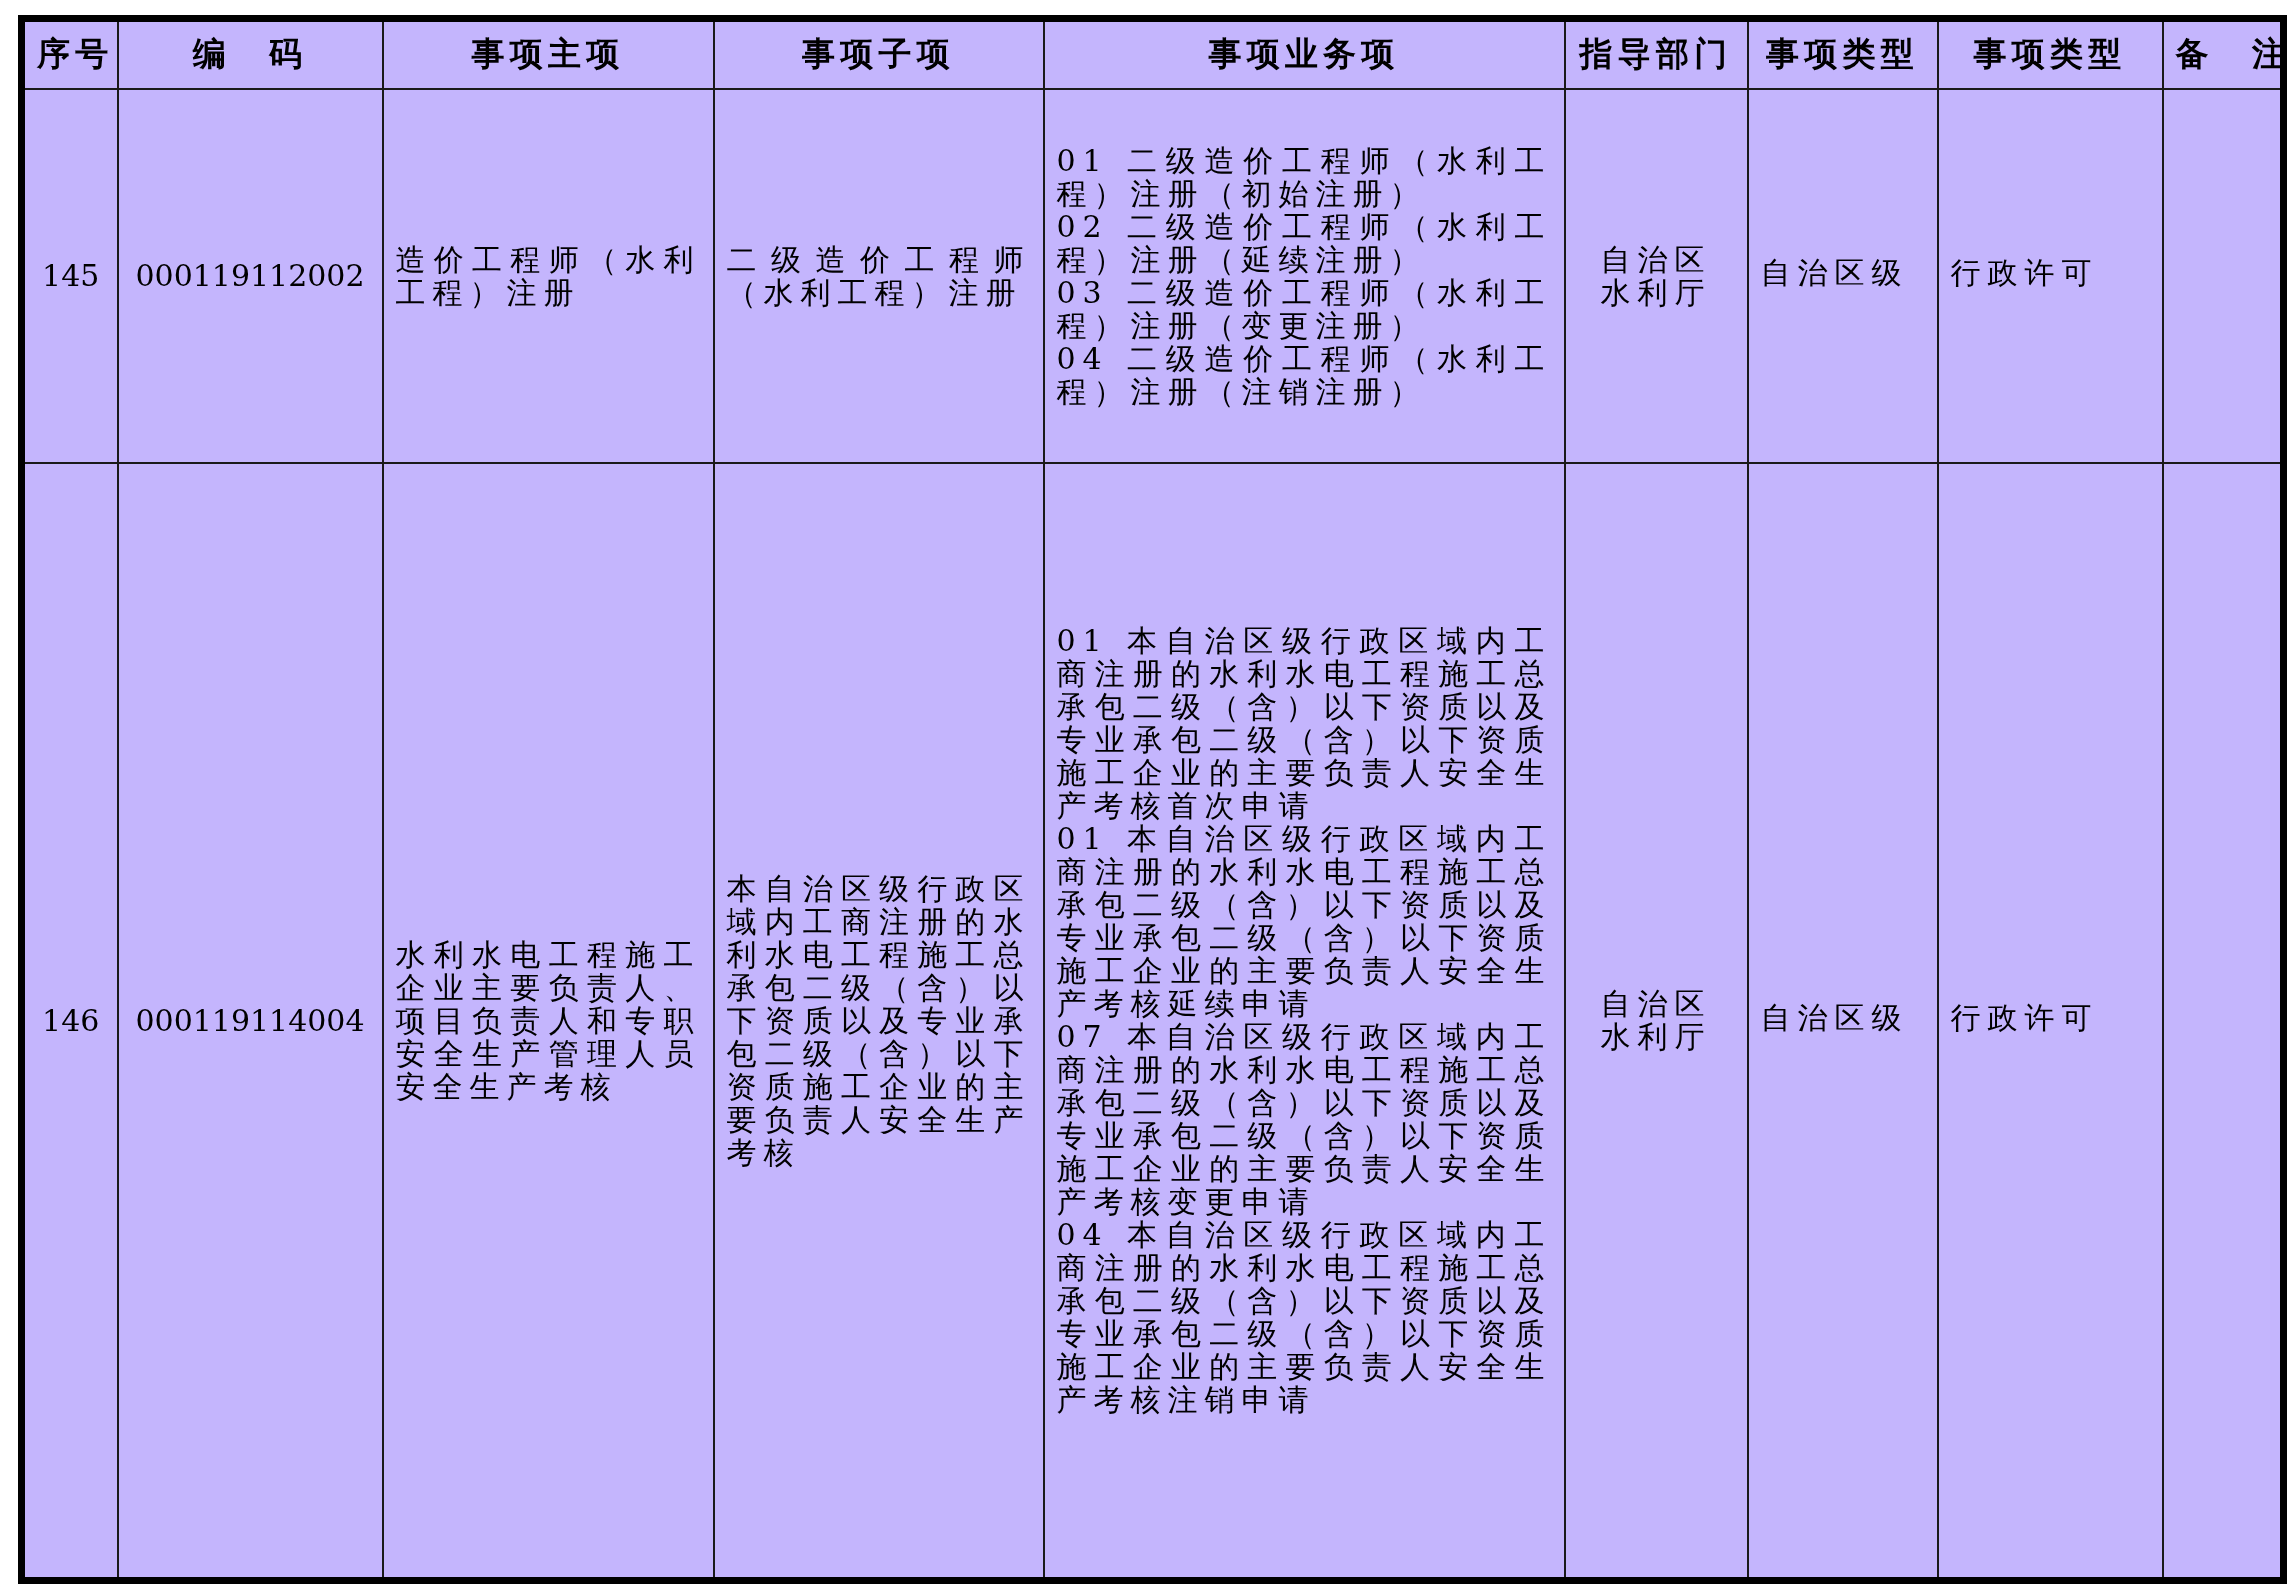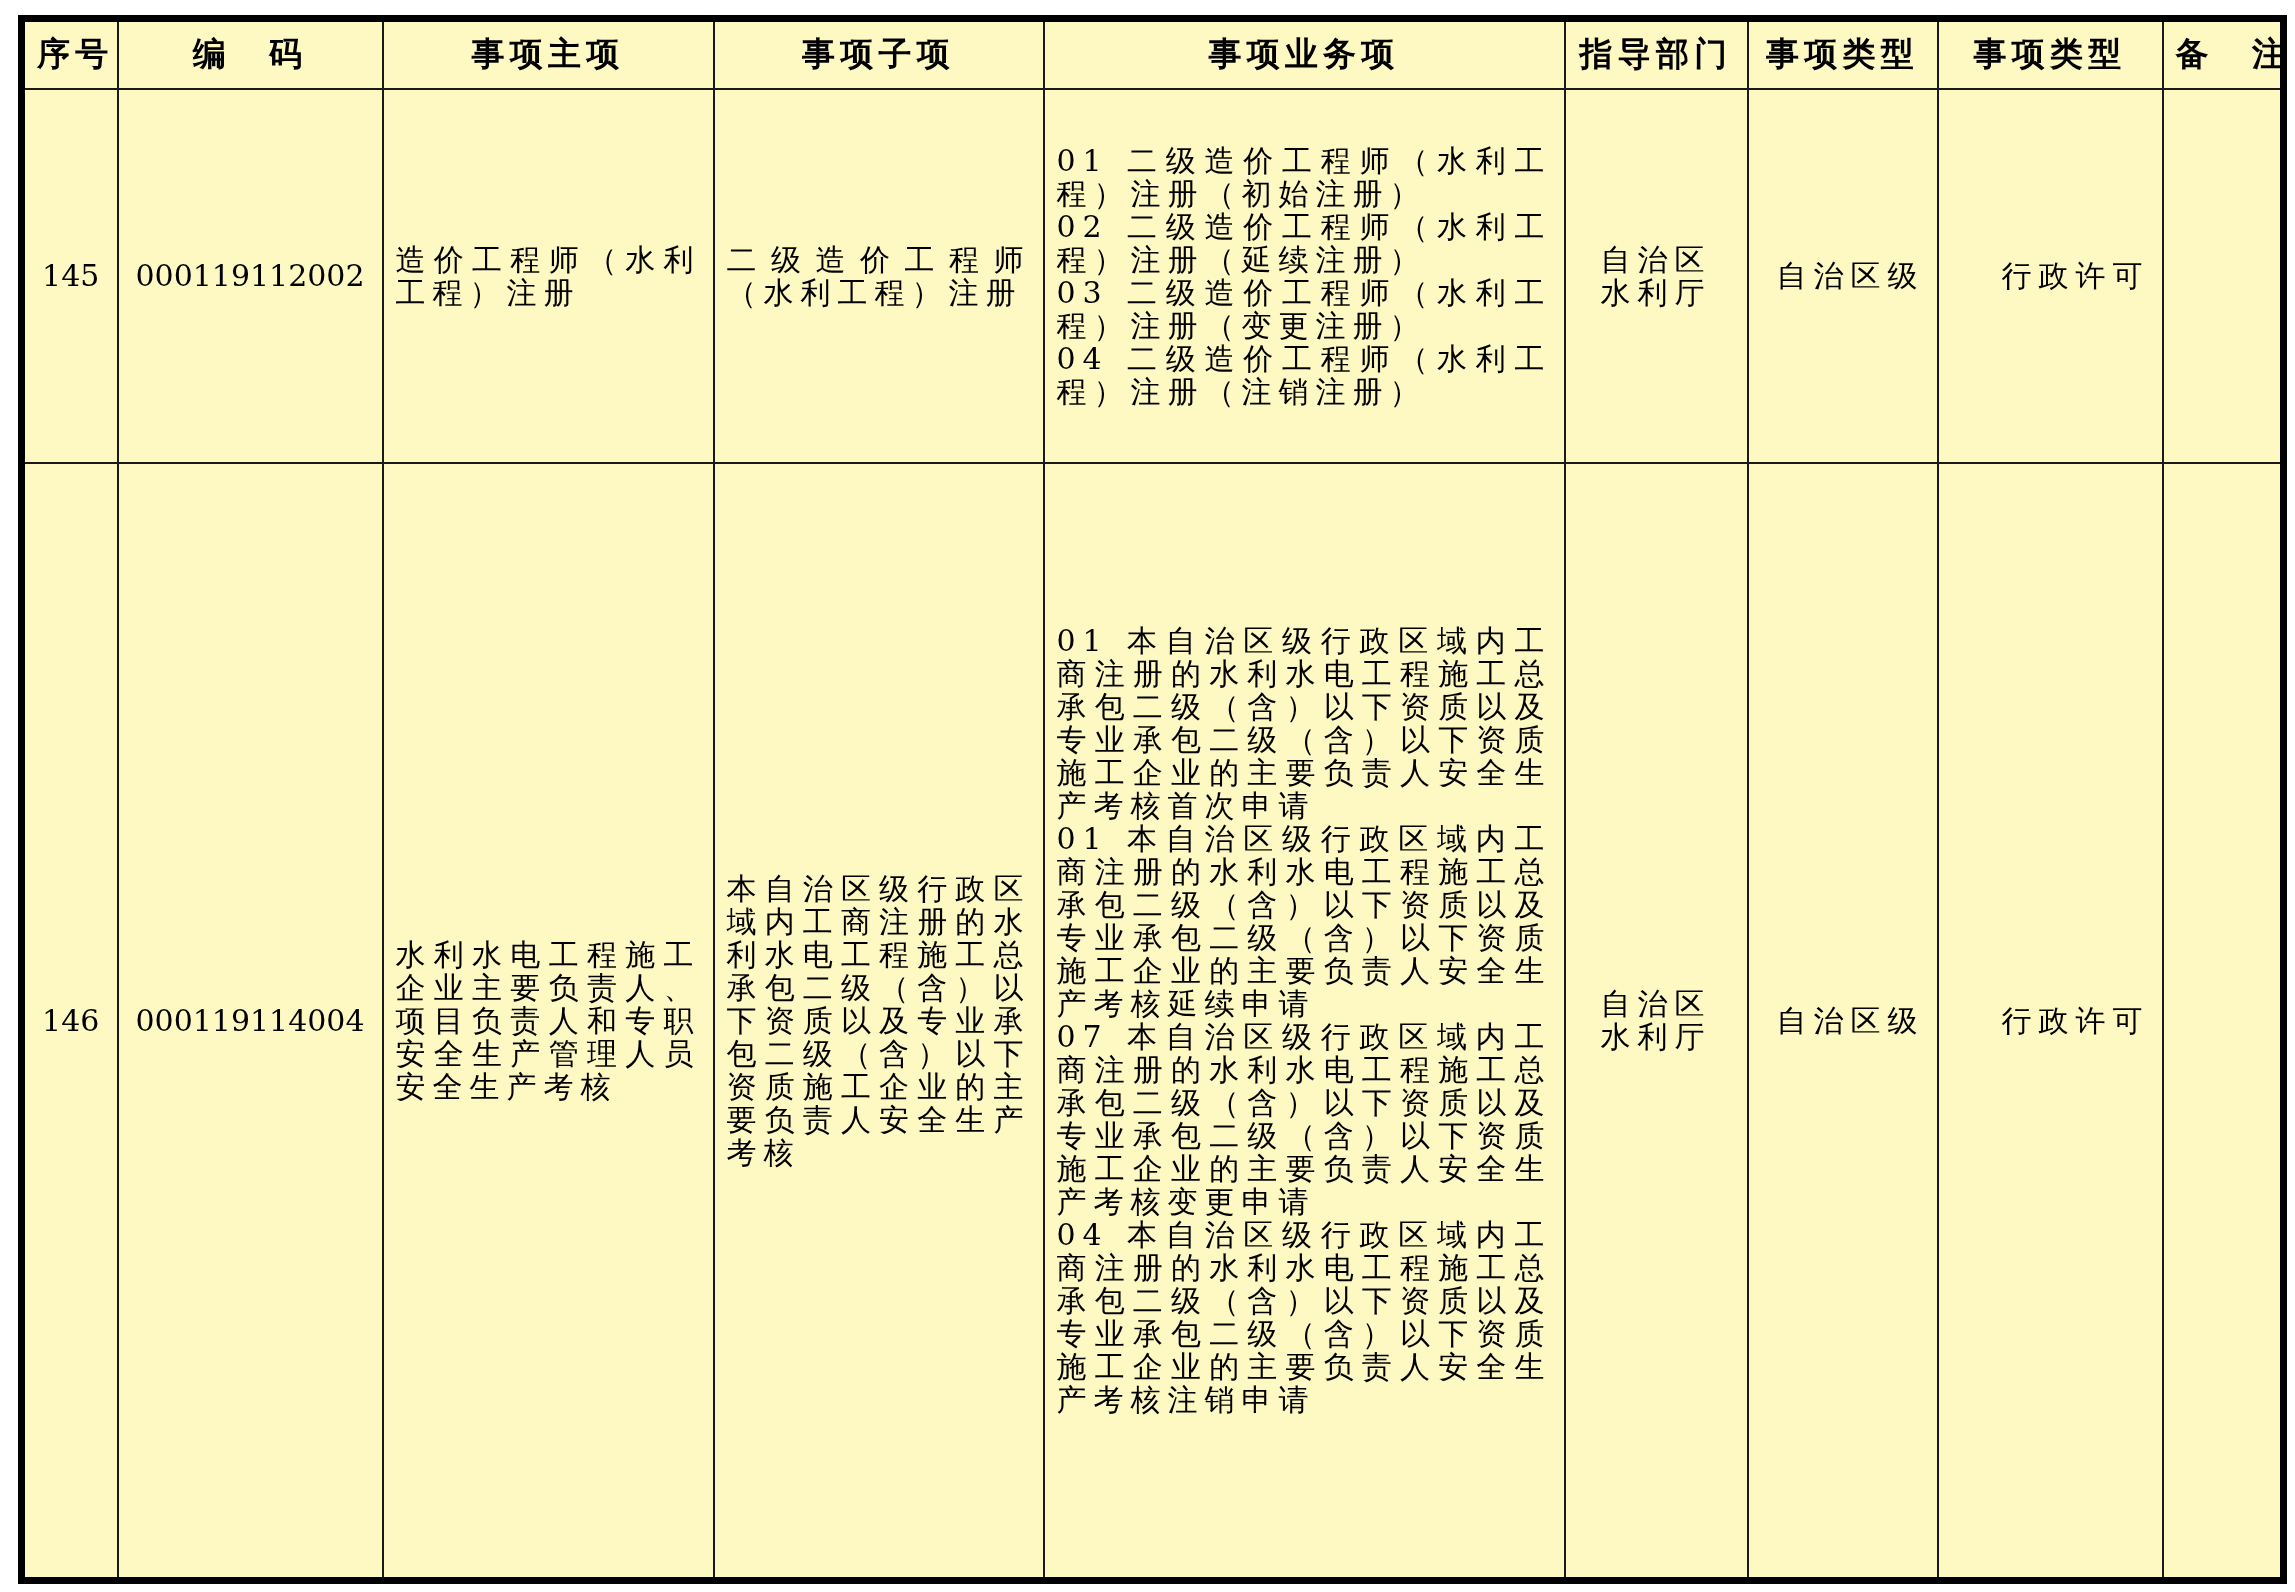--- a/index.html
+++ b/index.html
@@ -8,21 +8,21 @@
     position: relative;
     overflow: hidden;
     color: #000;
     font-family: "DejaVu Serif", "Liberation Serif", serif;
   }
   table.doc {
     position: absolute; left: 18px; top: 15px;
     width: 2262px; height: 1569px;
     border-collapse: collapse;
     table-layout: fixed;
-    background: #fef9c3;
+    background: #c4b5fd;
     border: 7px solid #000;
   }
   td, th {
     border: 2.6px solid #1a1a1a;
     vertical-align: middle;
     padding: 0 12px;
     overflow: hidden;
     box-sizing: border-box;
   }
   tr.header-row { height: 70px; }
@@ -33,21 +33,21 @@
     font-size: 33px;
     letter-spacing: 5.2px;
     text-align: center;
     white-space: nowrap;
   }
   .cjk {
     font-size: 30px;
     line-height: 33px;
     letter-spacing: 7px;
   }
-  .center { text-align: right; }
+  .center { text-align: left; font-family: Liberation Mono, monospace; }
   .justify {
     text-align: justify;
     text-justify: inter-character;
   }
   .num {
     font-size: 30px;
     letter-spacing: 0;
     text-align: center;
     margin-top: 41px;
   }

